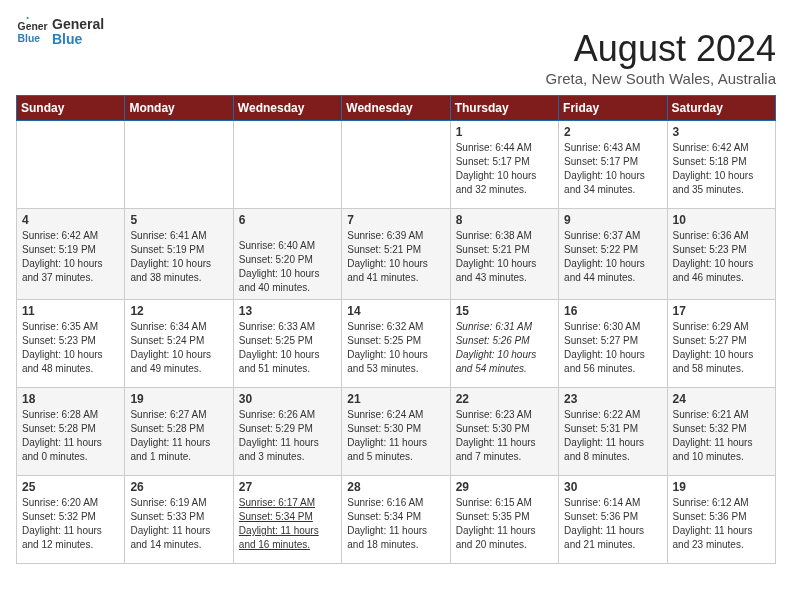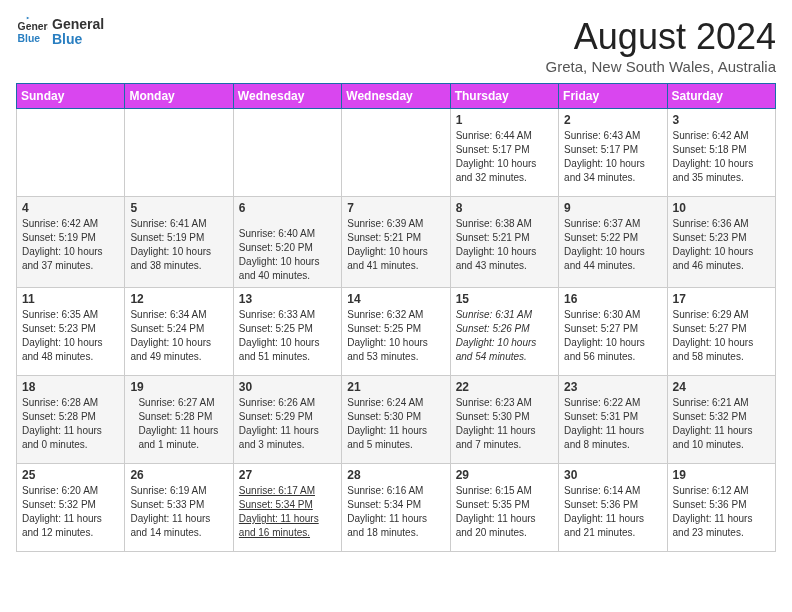--- a/index.html
+++ b/index.html
@@ -25,32 +25,33 @@
       width: 32px;
       height: 32px;
     }
     .title-block {
       text-align: right;
     }
     .month-year {
       font-size: 36px;
       font-weight: normal;
       color: #222;
+      margin-top: 12px;
     }
     .location {
       font-size: 15px;
       color: #555;
     }
     table {
       width: 100%;
       border-collapse: collapse;
       table-layout: fixed;
     }
     thead th {
-      background-color: #d946ef;
+      background-color: #7f1d1d;
       color: #fff;
       font-size: 12px;
       font-weight: bold;
       padding: 5px 4px;
       text-align: left;
       border: 1px solid #1a6aaa;
     }
     tbody td {
       border: 1px solid #ccc;
       vertical-align: top;
@@ -246,21 +247,21 @@
       <tr>
         <td>
           <span class="day-num">18</span>
           <div class="day-info" style="white-space: pre-line;">Sunrise: 6:28 AM
 Sunset: 5:28 PM
 Daylight: 11 hours
 and 0 minutes.</div>
         </td>
         <td>
           <span class="day-num">19</span>
-          <div class="day-info" style="white-space: pre-line; margin-left: 8px;">Sunrise: 6:27 AM
+          <div class="day-info" style="white-space: pre-line;">Sunrise: 6:27 AM
 Sunset: 5:28 PM
 Daylight: 11 hours
 and 1 minute.</div>
         </td>
         <td>
           <span class="day-num">30</span>
           <div class="day-info" style="white-space: pre-line;">Sunrise: 6:26 AM
 Sunset: 5:29 PM
 Daylight: 11 hours
 and 3 minutes.</div>

